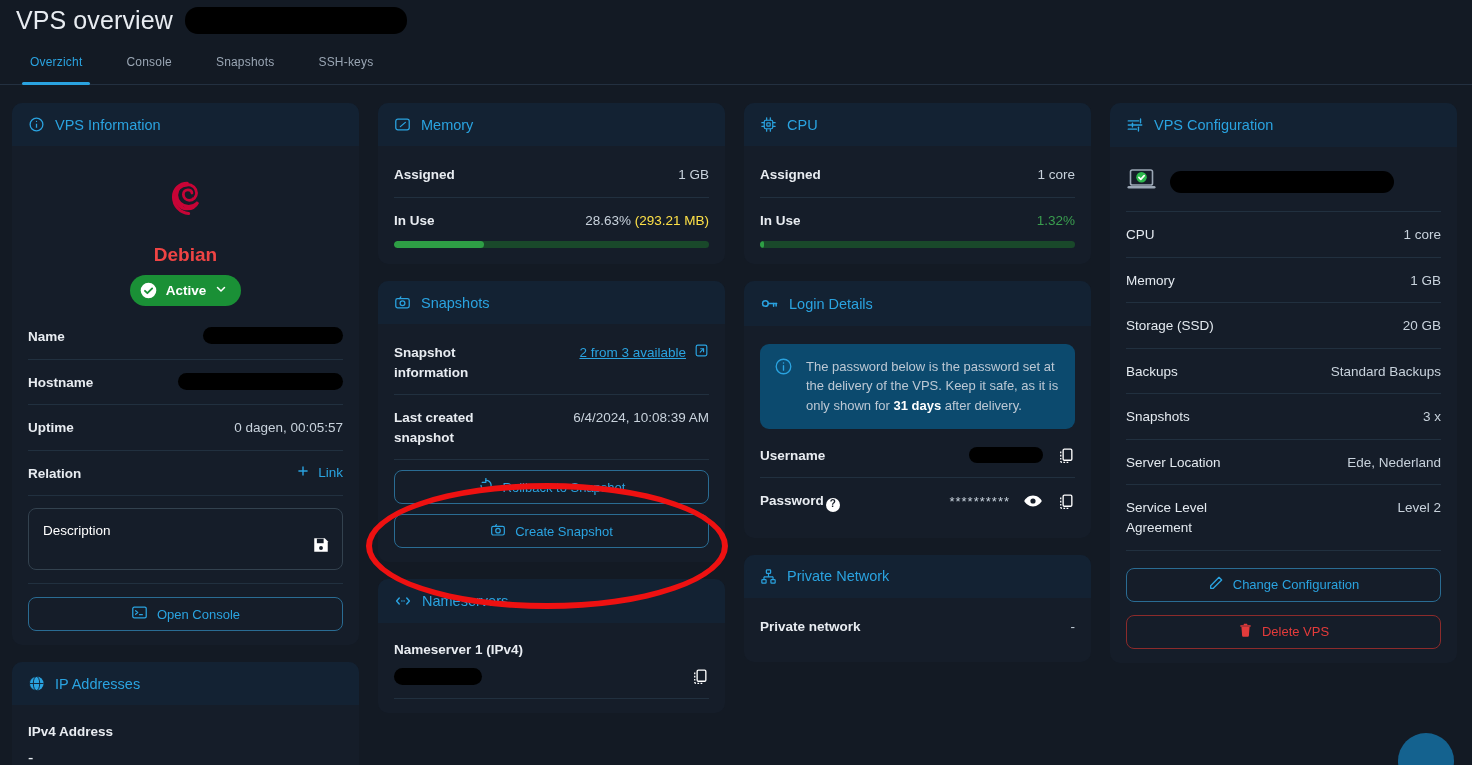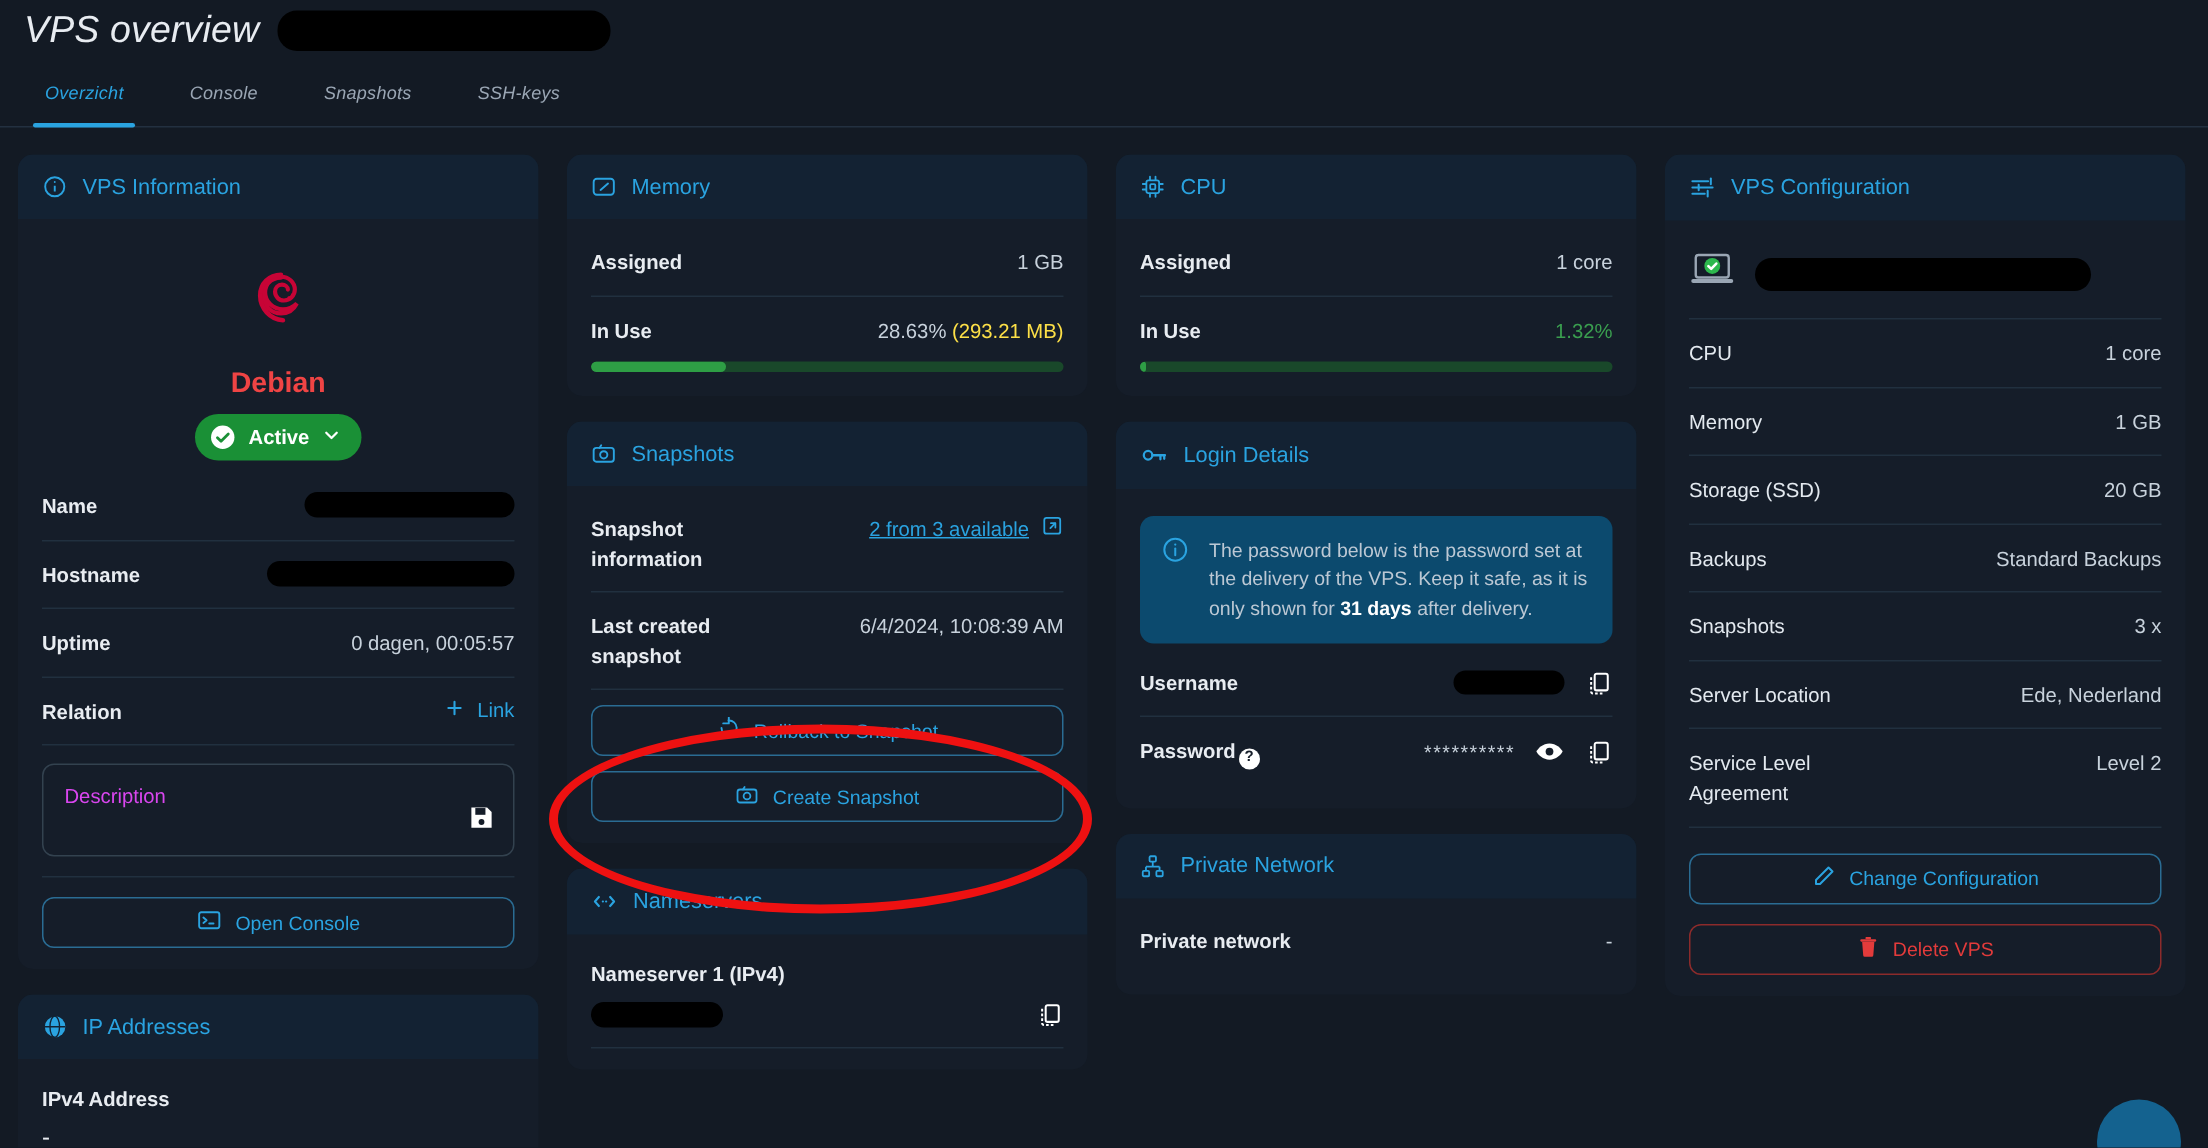--- a/index.html
+++ b/index.html
@@ -5,21 +5,21 @@
   * { box-sizing: border-box; margin: 0; padding: 0; }
   html, body {
     width: 1472px; height: 765px;
     background: #131a24;
     font-family: "Liberation Sans", sans-serif;
     overflow: hidden;
   }
   .page { position: relative; width: 1472px; height: 765px; background: #131a24; }
 
   
-  .header { padding: 0 0 0 0; background: #131a24; font-style: italic; }
+  .header { padding: 0 0 0 0; background: #131a24; }
   .title-row {
     display: flex; align-items: center; gap: 12px;
     padding: 6px 0 6px 16px;
   }
   .page-title {
     font-size: 25px; color: #e8ecf1; font-weight: 400; letter-spacing: .1px;
   }
   .redact { background: #000; border-radius: 12px; display: inline-block; }
   .redact-title { width: 222px; height: 27px; border-radius: 13px; }
 
@@ -99,21 +99,21 @@
   .redact-user { width: 74px; height: 16px; border-radius: 8px; }
   .redact-cfg { width: 224px; height: 22px; border-radius: 11px; }
   .redact-ns { width: 88px; height: 17px; border-radius: 9px; }
 
   .link-inline { display: flex; align-items: center; gap: 8px; color: #2aa3e0; font-size: 13.5px; cursor: pointer; }
 
   .descbox {
     margin: 12px 0 0 0; border: 1px solid #33424f; border-radius: 8px;
     height: 62px; position: relative; padding: 12px 14px;
   }
-  .descbox .ph { color: #d946ef; font-size: 13.5px; }
+  .descbox .ph { color: #ffffff; font-size: 13.5px; }
   .descbox .save { position: absolute; right: 12px; bottom: 11px; color: #fff; cursor: pointer; }
 
   .btn {
     margin-top: 13px;
     border: 1px solid #2a6c93; border-radius: 8px;
     height: 34px; display: flex; align-items: center; justify-content: center; gap: 9px;
     color: #2aa3e0; font-size: 13px; cursor: pointer; background: transparent;
     font-family: "Liberation Sans", sans-serif;
     width: 100%;
   }

